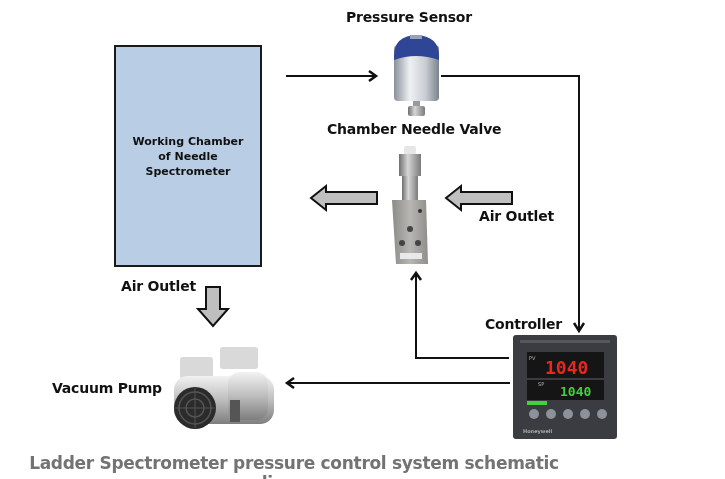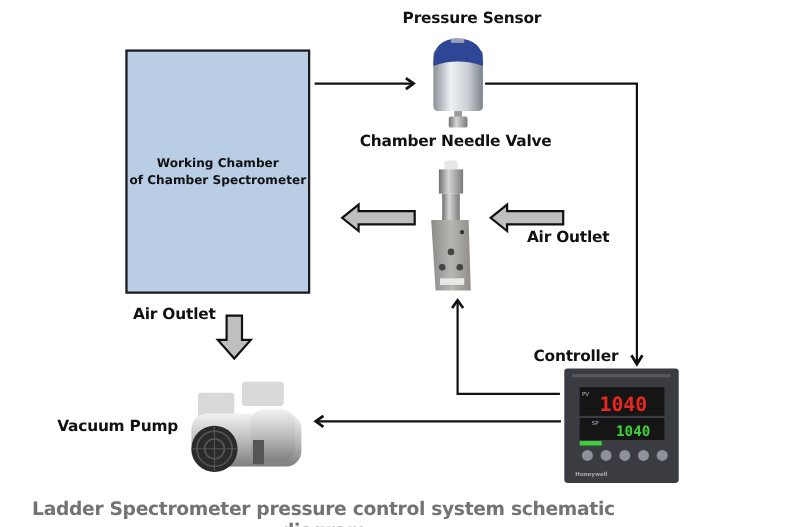--- a/index.html
+++ b/index.html
@@ -1,33 +1,33 @@
 <!DOCTYPE html>
 <html><head>
 <meta charset="utf-8">
 <style>
   html, body { margin: 0; padding: 0; background: #ffffff; }
   body { width: 725px; height: 479px; position: relative; overflow: hidden;
          font-family: "DejaVu Sans", sans-serif; }
   .lbl { position: absolute; font-weight: bold; color: #111; white-space: nowrap; font-size: 14px; letter-spacing: -0.2px; }
-  .chamber { position: absolute; left: 114px; top: 45px; width: 168px; height: 222px;
+  .chamber { position: absolute; left: 114px; top: 45px; width: 148px; height: 222px;
              background: #b9cde5; border: 2px solid #1a1a1a; box-sizing: border-box;
              display: flex; align-items: center; justify-content: center; text-align: center; }
   .chamber-text { font-weight: bold; font-size: 11px; line-height: 15px; color: #111; }
   svg.overlay { position: absolute; left: 0; top: 0; }
   .title { position: absolute; left: 0; width: 588px; top: 453px; text-align: center;
            font-weight: bold; font-size: 17px; color: #737373; letter-spacing: -0.3px; }
 </style>
 </head>
 <body>
 
 <div class="chamber">
   <div class="chamber-text">
     <div>Working Chamber</div>
-    <div>of Chamber Spectrometer</div>
+    <div>of Needle Spectrometer</div>
   </div>
 </div>
 
 <svg class="overlay" width="725" height="479" viewBox="0 0 725 479">
   <defs>
     <linearGradient id="sensorBody" x1="0" x2="1">
       <stop offset="0" stop-color="#8a9099"></stop>
       <stop offset="0.35" stop-color="#eef0f3"></stop>
       <stop offset="0.7" stop-color="#c9ced4"></stop>
       <stop offset="1" stop-color="#7d838b"></stop>
@@ -115,20 +115,20 @@
     <circle cx="585" cy="414" r="5" fill="#8d9199"></circle>
     <circle cx="602" cy="414" r="5" fill="#8d9199"></circle>
     <text x="529" y="360" font-size="5" fill="#bbb" font-family="DejaVu Sans, sans-serif">PV</text>
     <text x="545" y="374" font-size="18" font-weight="bold" fill="#e8271f" font-family="DejaVu Sans Mono, monospace">1040</text>
     <text x="538" y="386" font-size="5" fill="#bbb" font-family="DejaVu Sans, sans-serif">SP</text>
     <text x="560" y="396" font-size="13" font-weight="bold" fill="#3fd23a" font-family="DejaVu Sans Mono, monospace">1040</text>
     <text x="523" y="433" font-size="5" font-weight="bold" fill="#aaa" font-family="DejaVu Sans, sans-serif">Honeywell</text>
   </g>
 </svg>
 
-<div class="lbl" style="left:346px; top:9px;margin-left:20px;">Pressure Sensor</div>
+<div class="lbl" style="left:346px; top:9px;">Pressure Sensor</div>
 <div class="lbl" style="left:327px; top:121px;">Chamber Needle Valve</div>
 <div class="lbl" style="left:479px; top:208px;">Air Outlet</div>
 <div class="lbl" style="left:121px; top:278px;text-align:center;">Air Outlet</div>
 <div class="lbl" style="left:485px; top:316px;">Controller</div>
 <div class="lbl" style="left:52px; top:380px;">Vacuum Pump</div>
 
 <div class="title">Ladder Spectrometer pressure control system schematic diagram</div>
 
 </body></html>

